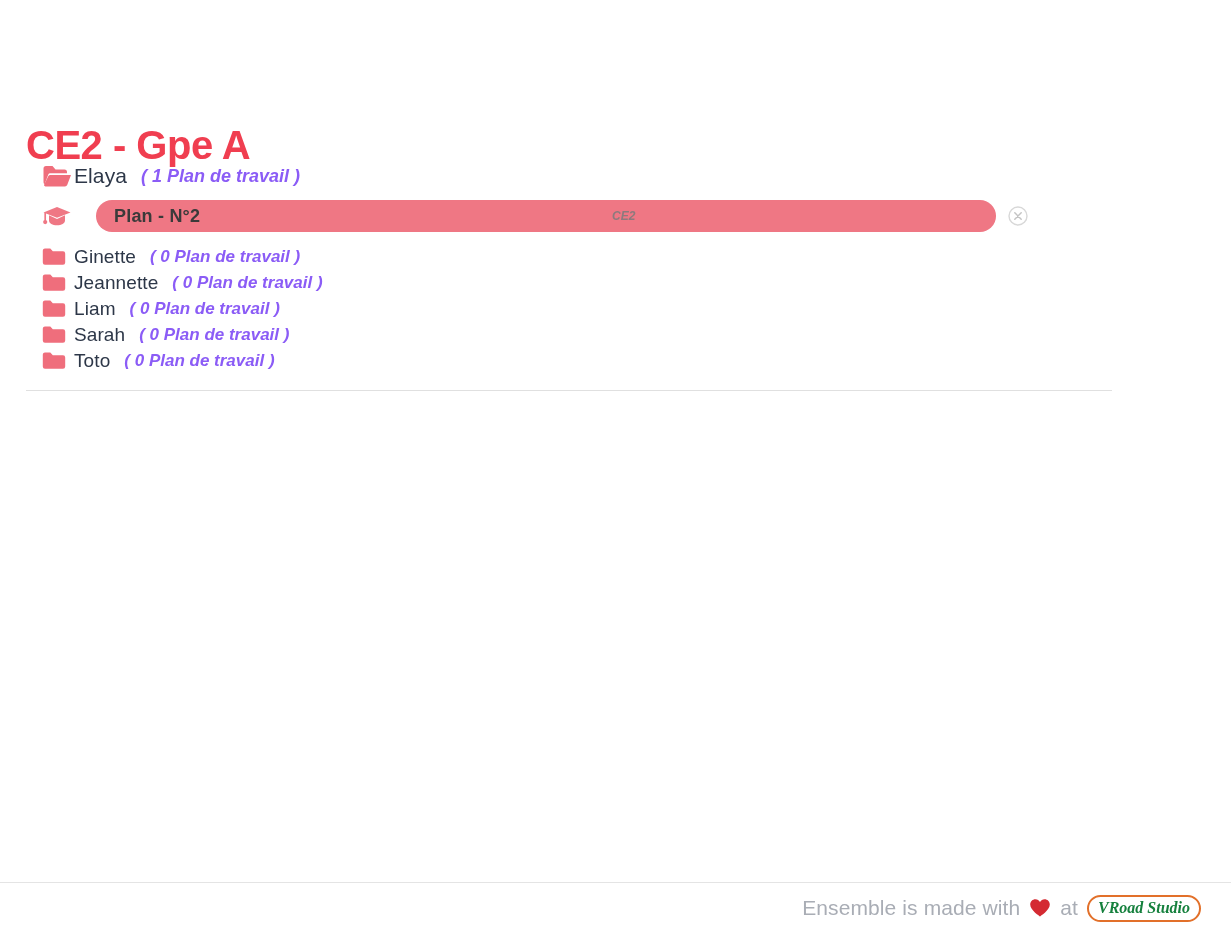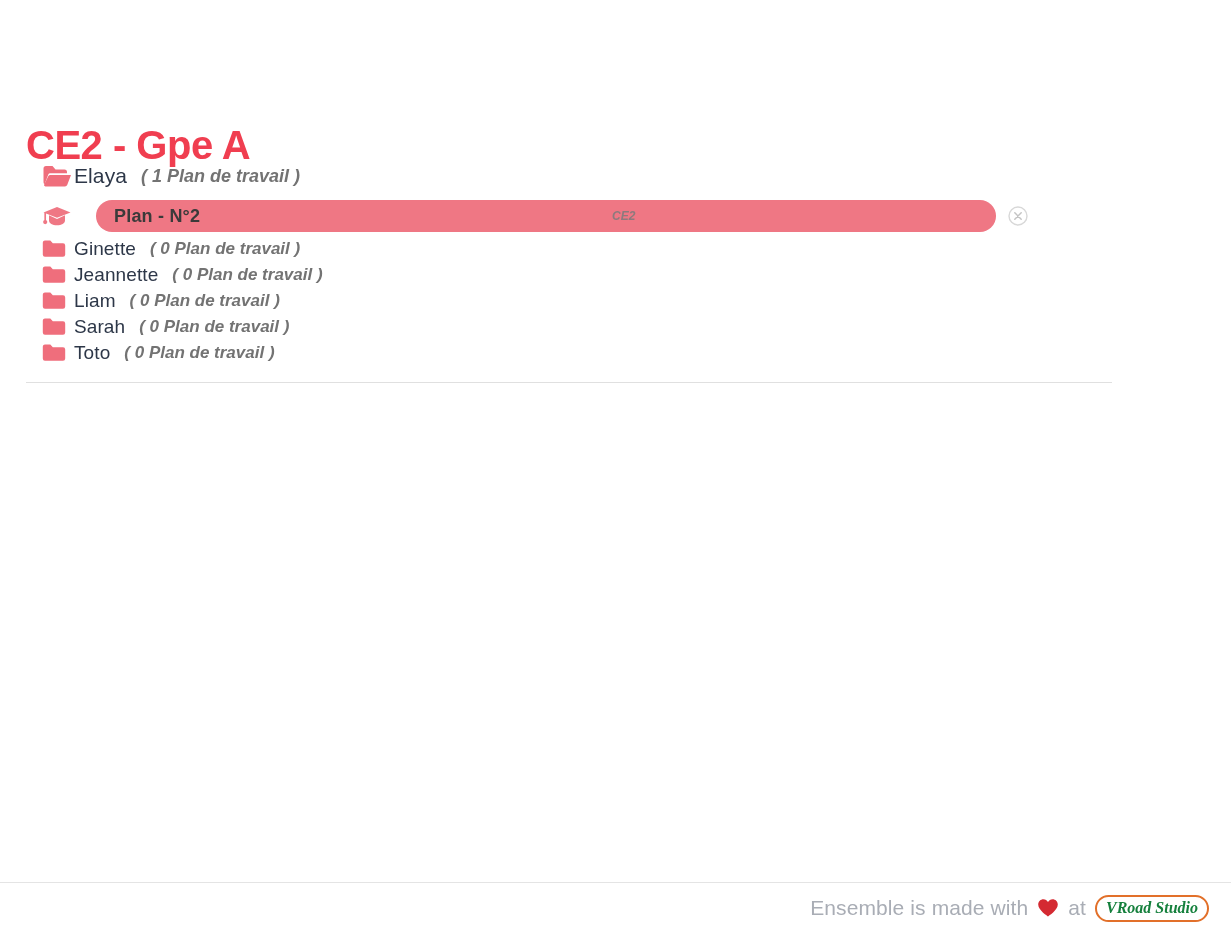--- a/index.html
+++ b/index.html
@@ -93,36 +93,36 @@
   }
 
   .student-name.big {
     font-size: 21px;
   }
 
   .plan-count {
     font-size: 17px;
     font-style: italic;
     font-weight: 700;
-    color: #737373;
+    color: #8b5cf6;
     white-space: nowrap;
     margin-left: 14px;
   }
 
   .plan-count.big {
     font-size: 18px;
   }
 
   
   .plan-row {
     display: flex;
     align-items: center;
     height: 36px;
     margin-top: 6px;
-    margin-bottom: 2px;
+    margin-bottom: 10px;
   }
 
   .plan-pill {
     position: relative;
     flex: 0 0 auto;
     width: 900px;
     height: 32px;
     background: #ef7784;
     border-radius: 16px;
     display: flex;
@@ -171,21 +171,21 @@
   .footer {
     position: absolute;
     left: 0;
     top: 882px;
     width: 1231px;
     height: 51px;
     border-top: 1px solid #e4e4e4;
     display: flex;
     align-items: center;
     justify-content: flex-end;
-    padding-right: 22px;
+    padding-right: 30px;
   }
 
   .footer-inner {
     display: flex;
     align-items: center;
     gap: 9px;
   }
 
   .footer-text {
     font-size: 21px;

